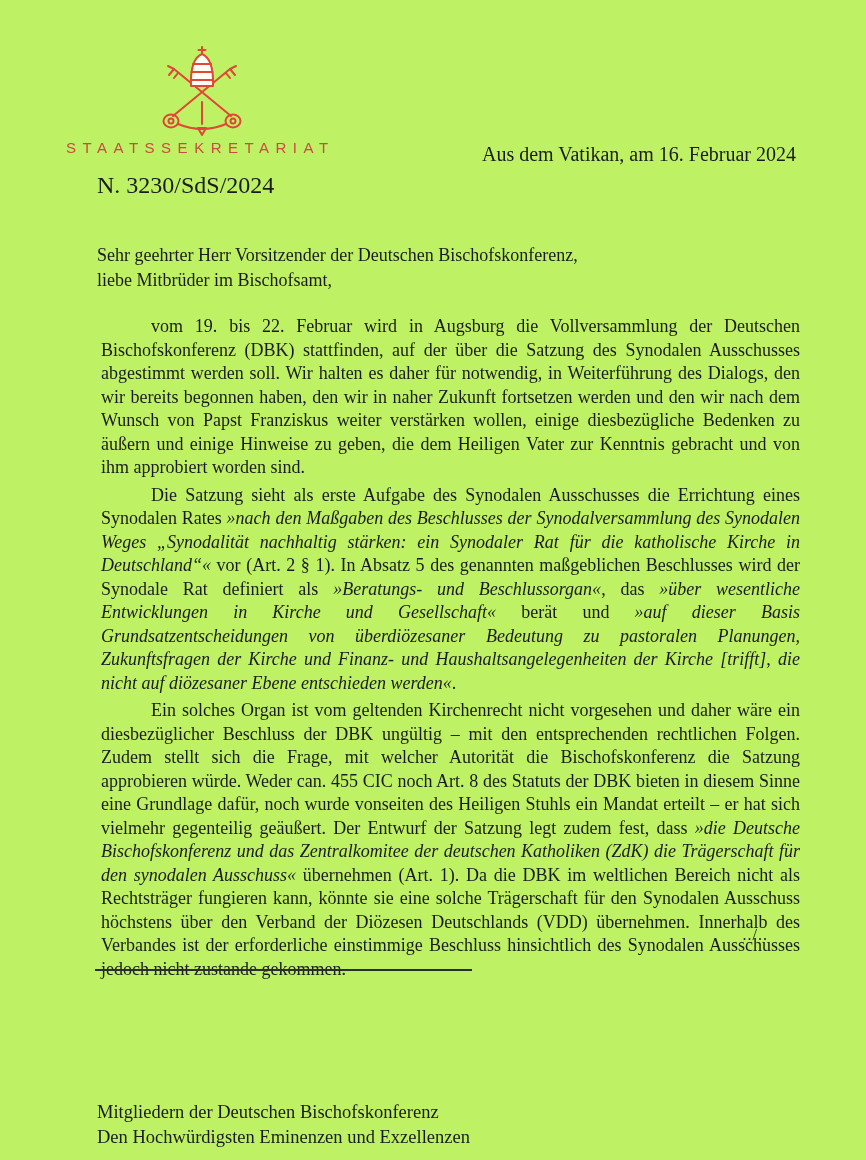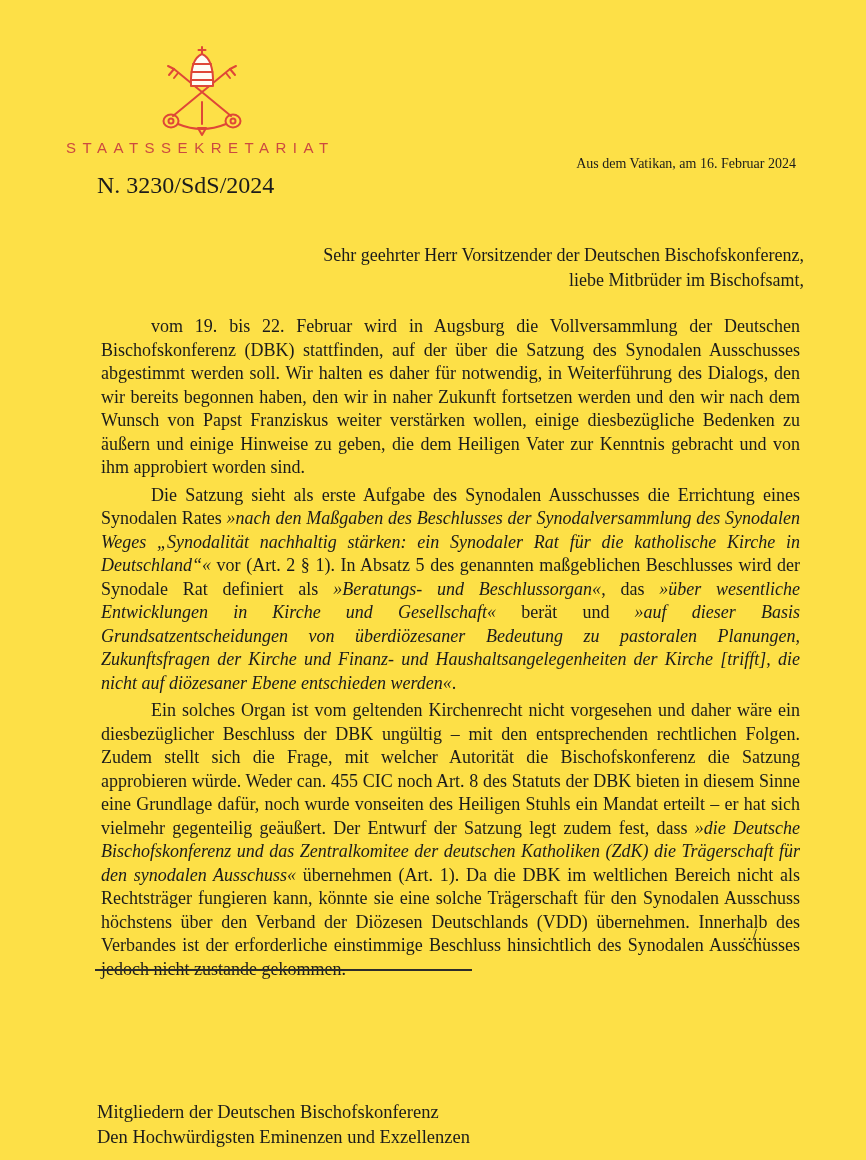--- a/index.html
+++ b/index.html
@@ -9,21 +9,21 @@
   body {
     width: 866px;
     height: 1160px;
     background: #f2efe8;
     font-family: "Liberation Serif", serif;
   }
   .page {
     position: relative;
     width: 866px;
     height: 1160px;
-    background: #fde047;
+    background: #bef264;
     color: #1b1b1b;
     overflow: hidden;
   }
   
   .emblem {
     position: absolute;
     left: 146px;
     top: 44px;
     width: 112px;
     height: 92px;
@@ -34,43 +34,42 @@
     top: 139px;
     font-family: "Liberation Sans", sans-serif;
     font-size: 15px;
     letter-spacing: 6.5px;
     color: #cc4a40;
     white-space: nowrap;
   }
   .dateline {
     position: absolute;
     right: 70px;
-    top: 156px;
-    font-size: 14px;
+    top: 143px;
+    font-size: 20px;
     white-space: nowrap;
     margin-left: 48px;
   }
   .reference {
     position: absolute;
     left: 97px;
     top: 172px;
     font-size: 24px;
     white-space: nowrap;
   }
   
   .body-block {
     position: absolute;
     left: 97px;
     top: 243px;
     width: 707px;
     font-size: 18px;
   }
   .salutation-line {
     line-height: 25px;
-    text-align: right;
   }
   .para {
     margin: 4px;
     text-align: justify;
     text-indent: 50px;
     line-height: 23.5px;
     hyphens: none;
   }
   .para:first-of-type {
     margin-top: 22px;

